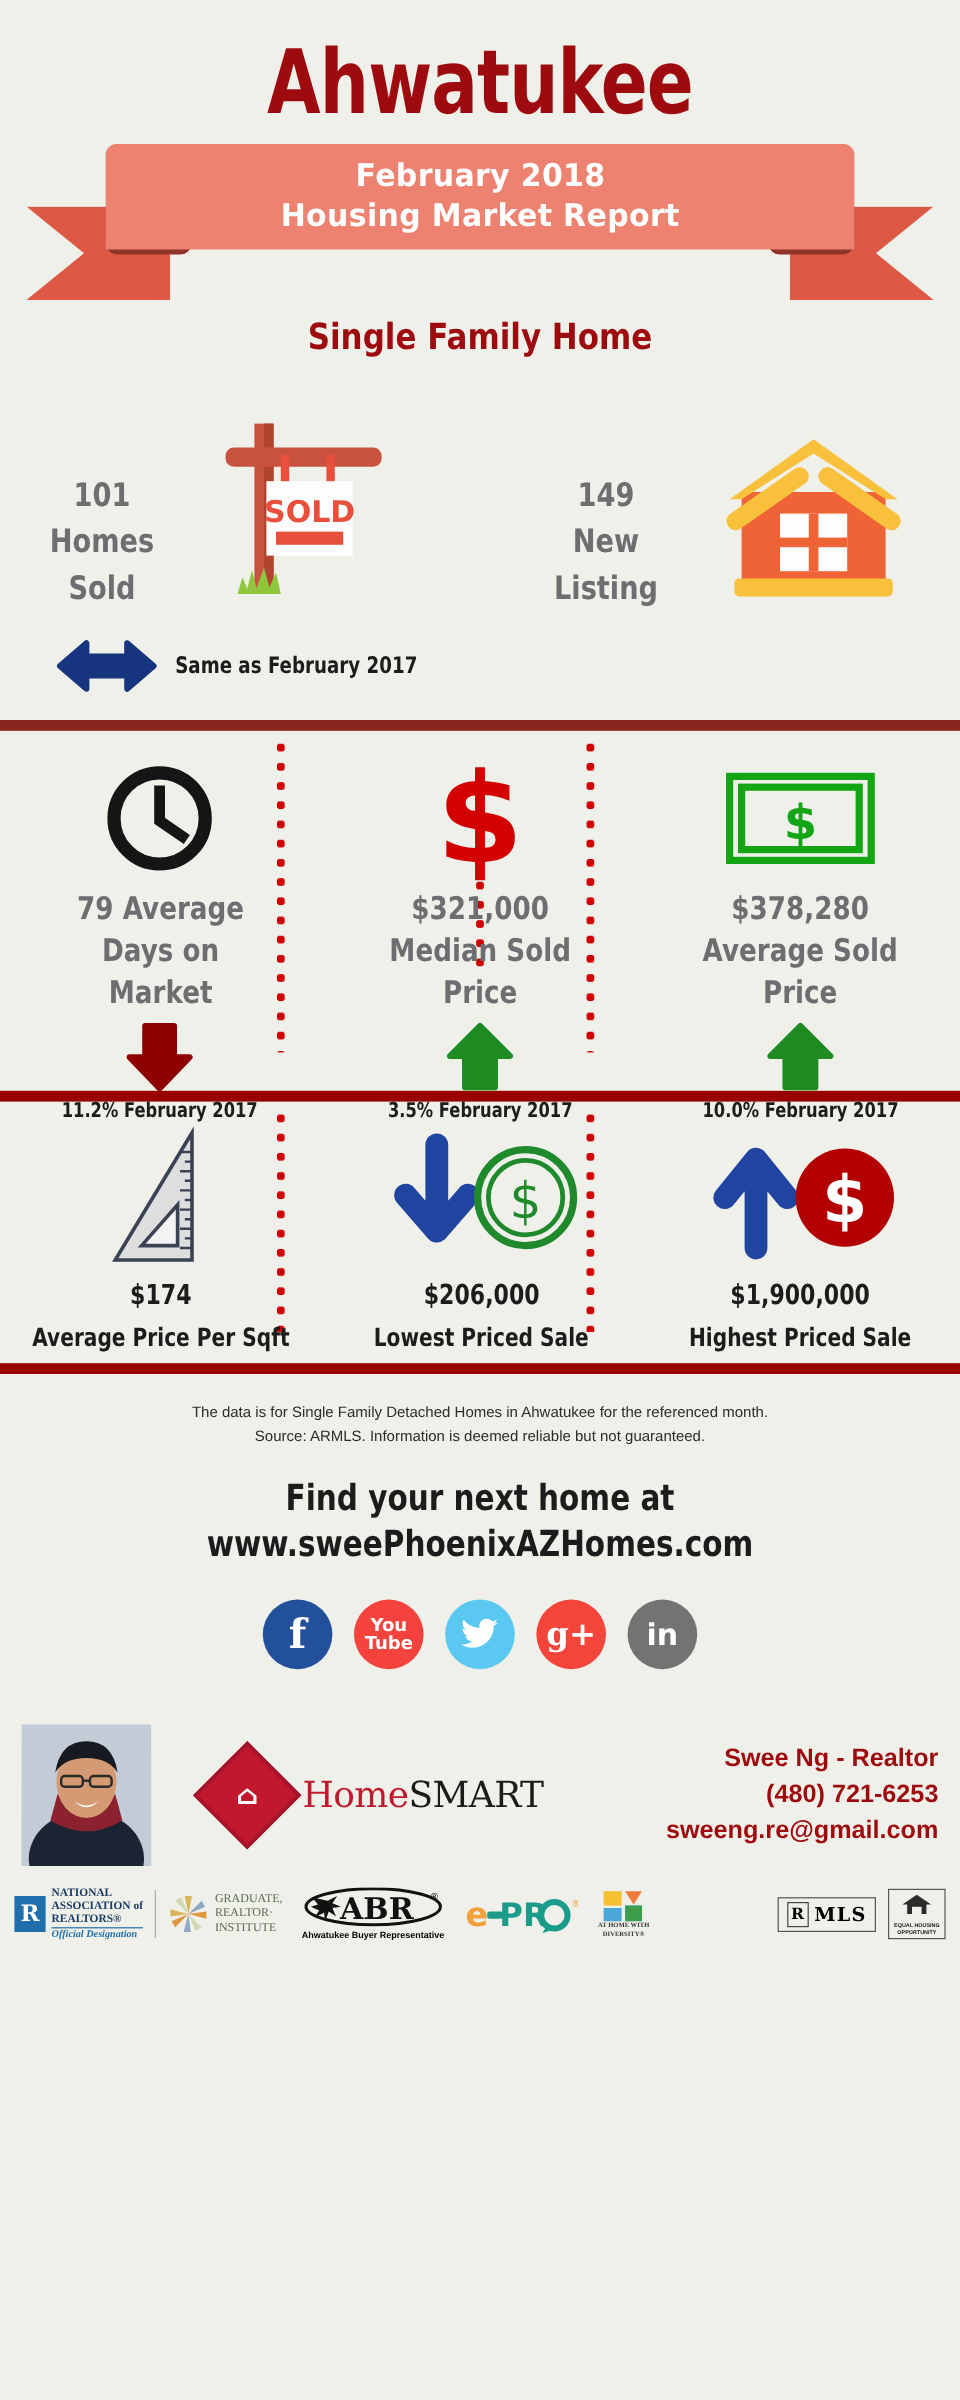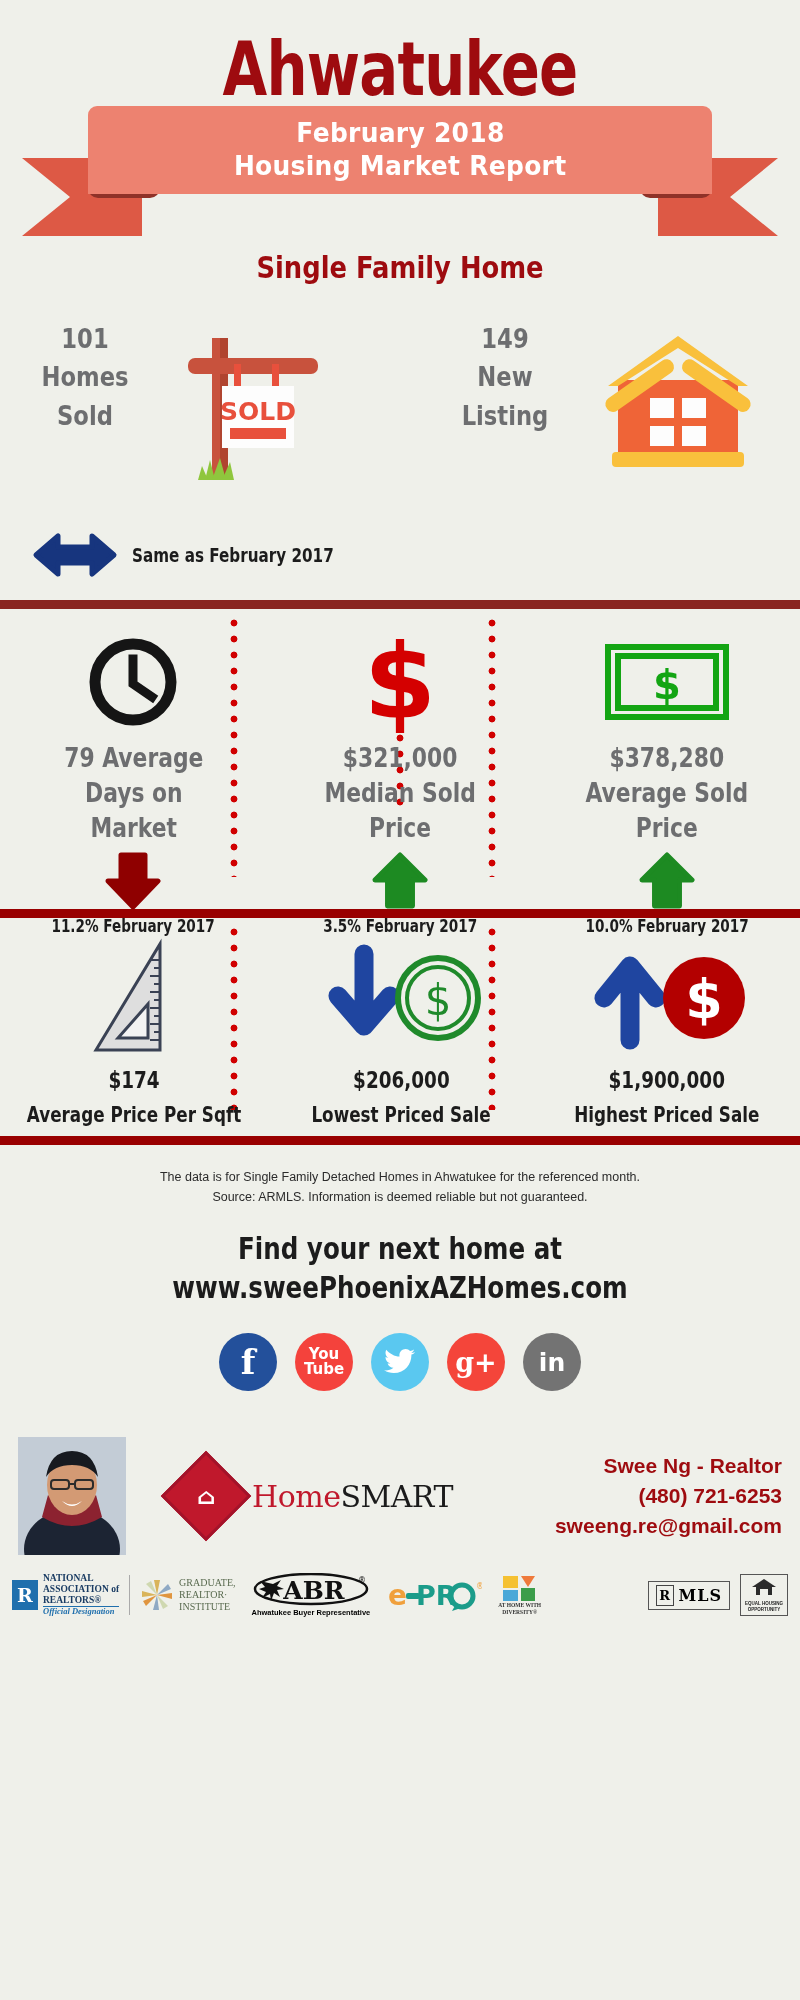--- a/index.html
+++ b/index.html
@@ -18,21 +18,21 @@
     text-align: center;
     font-family: "DejaVu Sans", sans-serif;
     font-weight: bold;
     font-size: 74px;
     color: #9e0b0f;
     letter-spacing: -1px;
     padding-top: 32px;
     transform: scaleX(0.78);
     line-height: 1;
   }
-  .ribbon-wrap { position: relative; height: 130px; }
+  .ribbon-wrap { position: relative; height: 130px; margin-top: 14px; }
   .ribbon-tail {
     position: absolute; top: 52px; width: 120px; height: 78px;
     background: #dd5945;
   }
   .ribbon-tail.left { left: 22px;
     clip-path: polygon(0 0, 100% 0, 100% 100%, 0 100%, 40% 50%); }
   .ribbon-tail.right { right: 22px;
     clip-path: polygon(0 0, 100% 0, 60% 50%, 100% 100%, 0 100%); }
   .ribbon-fold {
     position: absolute; top: 52px; width: 72px; height: 40px;
@@ -56,32 +56,32 @@
   }
 
   
   .divider { width: 100%; height: 9px; background: #8a2520; }
   .divider.dark { background: #8a2520; }
   .divider.red { background: #990000; }
 
   
   .sec1 { position: relative; height: 280px; }
   .sec1 .cols { display: flex; height: 190px; }
-  .sec1 .col { flex: 1; display: flex; align-items: flex-start; position: relative; }
+  .sec1 .col { flex: 1; display: flex; align-items: flex-end; position: relative; }
   .vdots {
     position: absolute; top: 8px; bottom: 0; width: 8px;
     background-image: radial-gradient(circle, #d00000 3.4px, transparent 3.6px);
     background-size: 8px 16px; background-repeat: repeat-y;
   }
   .big-num {
     font-family: "DejaVu Sans", sans-serif; font-weight: bold;
     font-size: 27px; color: #6d6e70; line-height: 1.42;
     text-align: center; transform: scaleX(0.84); width: 150px;
   }
-  .cmp-row { display: flex; height: 90px; }
+  .cmp-row { display: flex; height: 90px; padding-left: 14px; }
   .cmp-cell { flex: 1; display: flex; align-items: center; gap: 14px; padding-left: 32px; }
   .cmp-text {
     font-family: "DejaVu Sans", sans-serif; font-weight: bold;
     font-size: 19px; color: #1c1c1c; transform: scaleX(0.8);
     transform-origin: left center; white-space: nowrap;
   }
 
   
   .sec { position: relative; padding: 18px 0 6px; }
   .tri-cols { display: flex; position: relative; }

